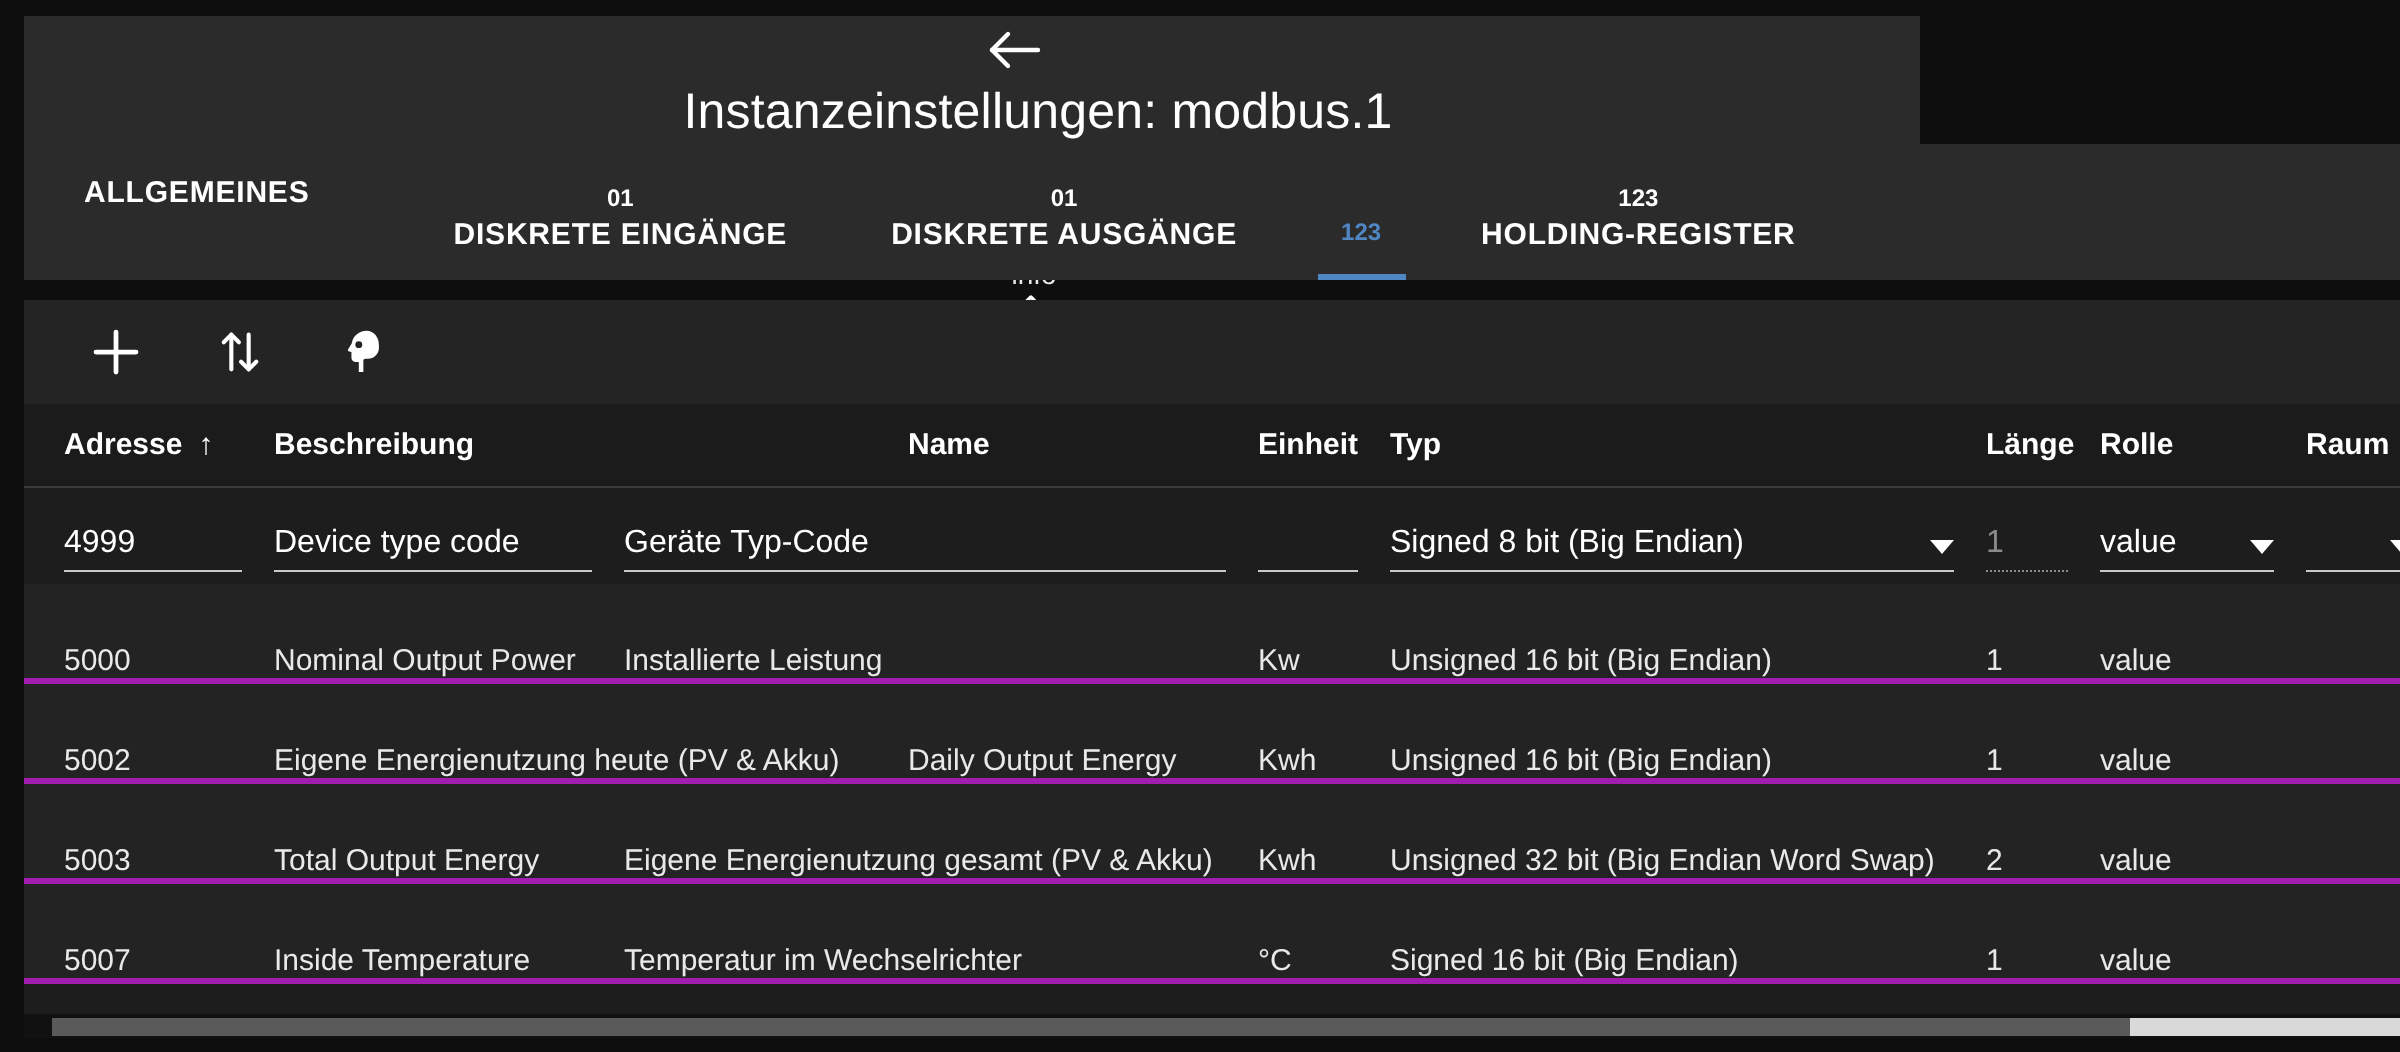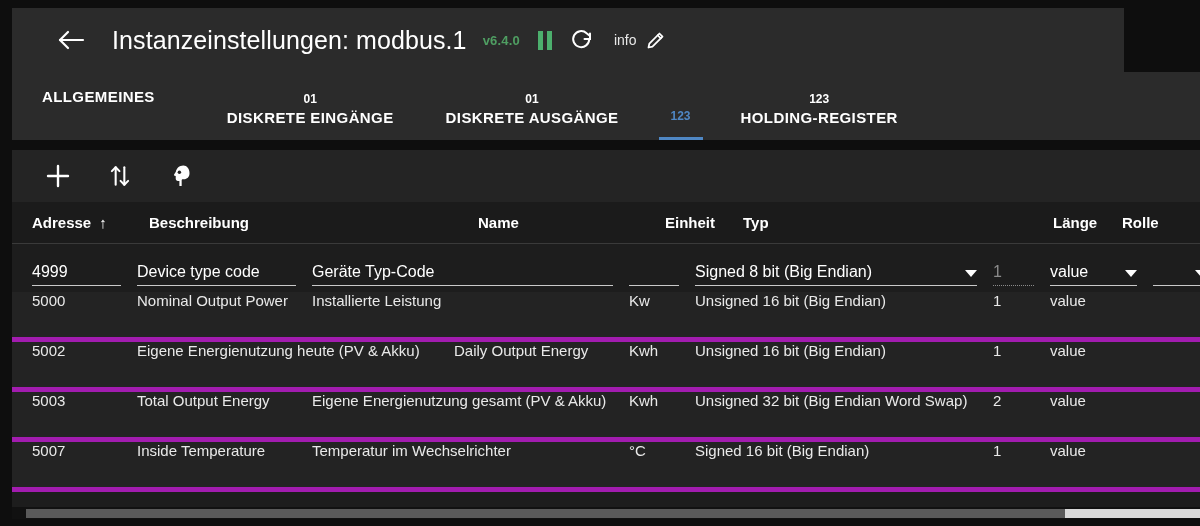--- a/index.html
+++ b/index.html
@@ -12,26 +12,27 @@
   #app {
     position: relative;
     width: 1200px; height: 526px;
     background: #0e0e0e;
   }
 
   
   .header {
     position: absolute;
     left: 12px; top: 8px;
-    width: 1112px; height: 64px;
+    width: 948px; height: 64px;
     background: #2b2b2b;
     display: flex;
     align-items: center;
     padding-left: 42px;
     gap: 0;
+    flex-direction: column;
   }
   .back-arrow {
     width: 34px; height: 34px;
     display: flex; align-items: center; justify-content: center;
     color: #ffffff;
     cursor: pointer;
     flex: none;
   }
   .back-arrow svg { display: block; }
   .header-title {
@@ -149,21 +150,20 @@
     background: #1d1d1d;
     overflow: hidden;
   }
   .thead {
     display: flex;
     align-items: center;
     height: 42px;
     background: #1b1b1b;
     border-bottom: 1px solid #3a3a3a;
     padding-left: 20px;
-    gap: 12px;
   }
   .th {
     font-size: 15px;
     font-weight: bold;
     color: #ffffff;
     white-space: nowrap;
     display: flex;
     align-items: center;
     gap: 8px;
   }
@@ -173,24 +173,24 @@
   .c-name  { width: 175px; flex: none; }
   .c-desc  { width: 317px; flex: none; }
   .c-unit  { width: 66px;  flex: none; }
   .c-type  { width: 298px; flex: none; }
   .c-len   { width: 57px;  flex: none; }
   .c-role  { width: 103px; flex: none; }
   .c-room  { width: 70px;  flex: none; }
 
   .row {
     display: flex;
-    align-items: flex-start;
+    align-items: flex-end;
     height: 50px;
     padding-left: 20px;
-    border-bottom: 5px solid #a21caf;
+    border-bottom: 3px solid #a21caf;
     background: #232323;
   }
   .row.edit-row {
     background: #1d1d1d;
     border-bottom: none;
     height: 48px;
     align-items: flex-end;
     padding-bottom: 6px;
   }
   .cell {

